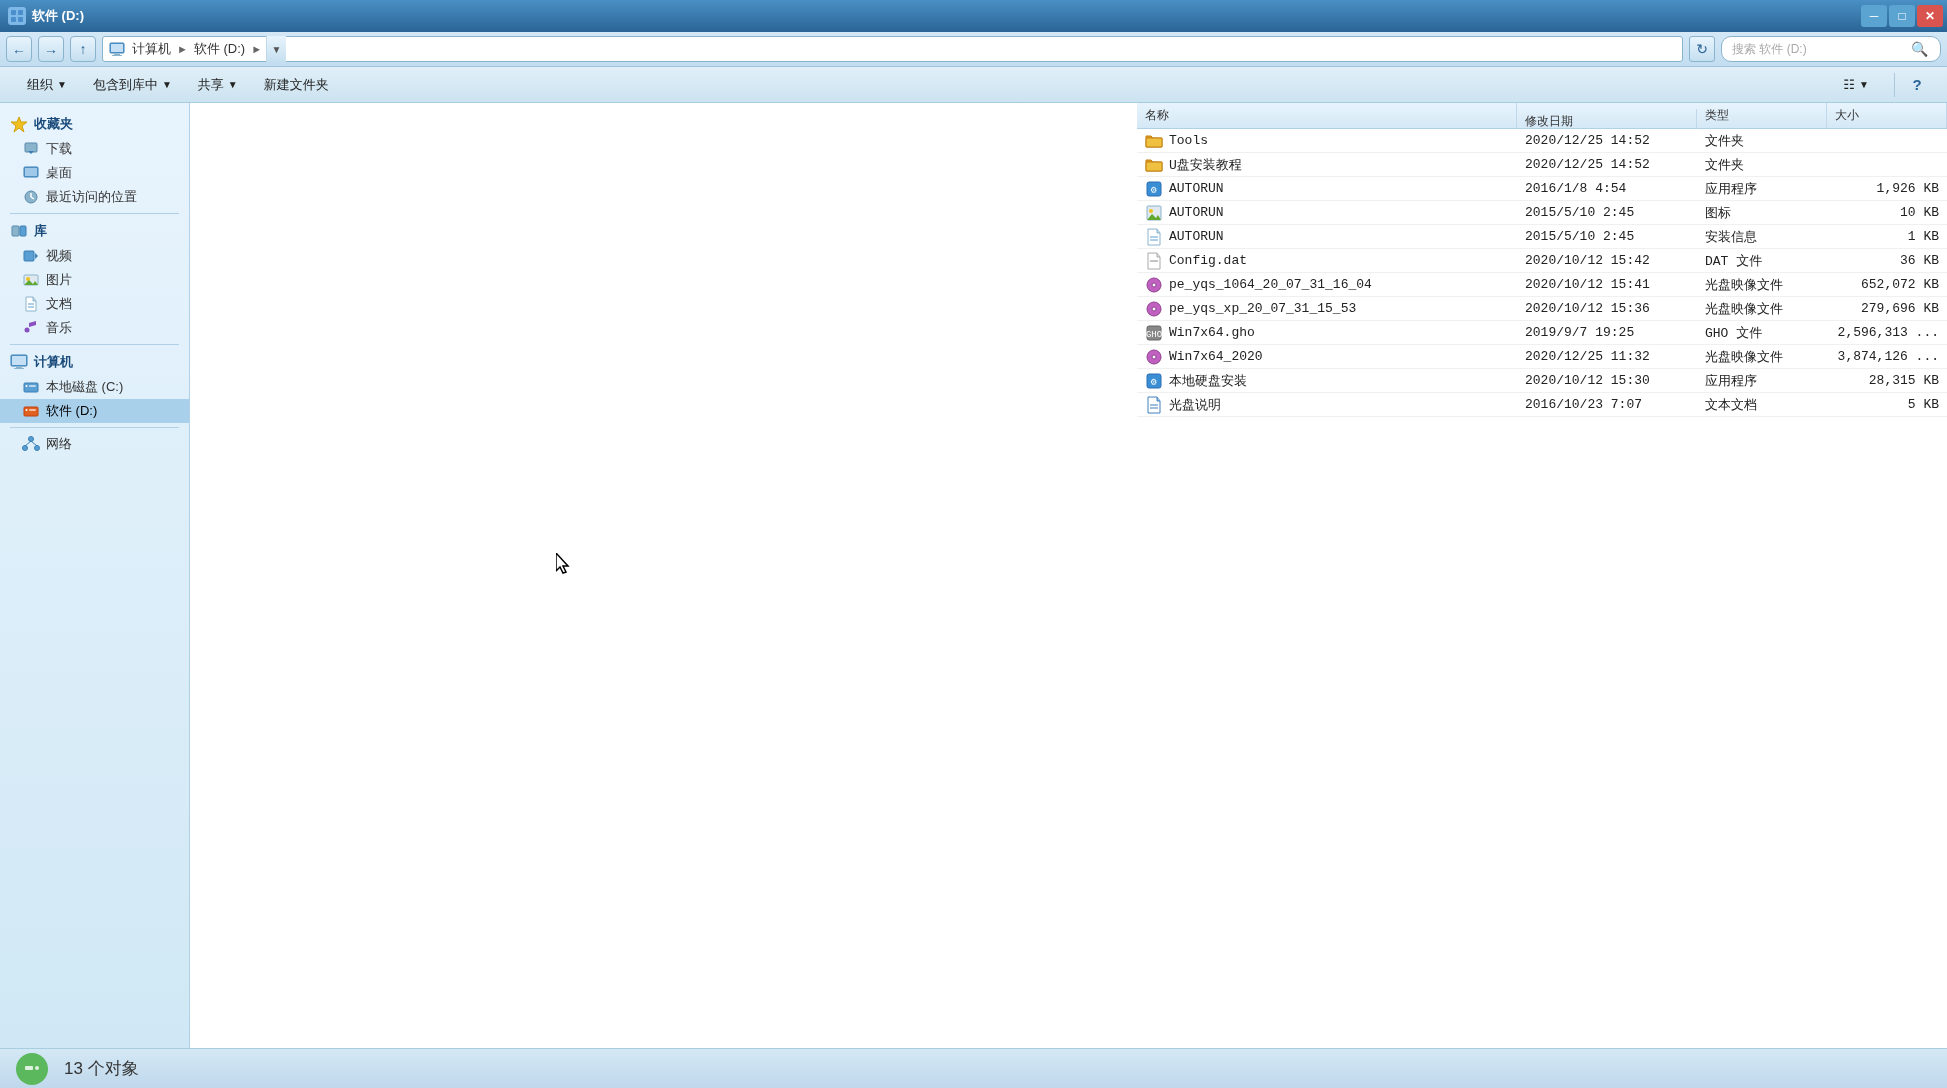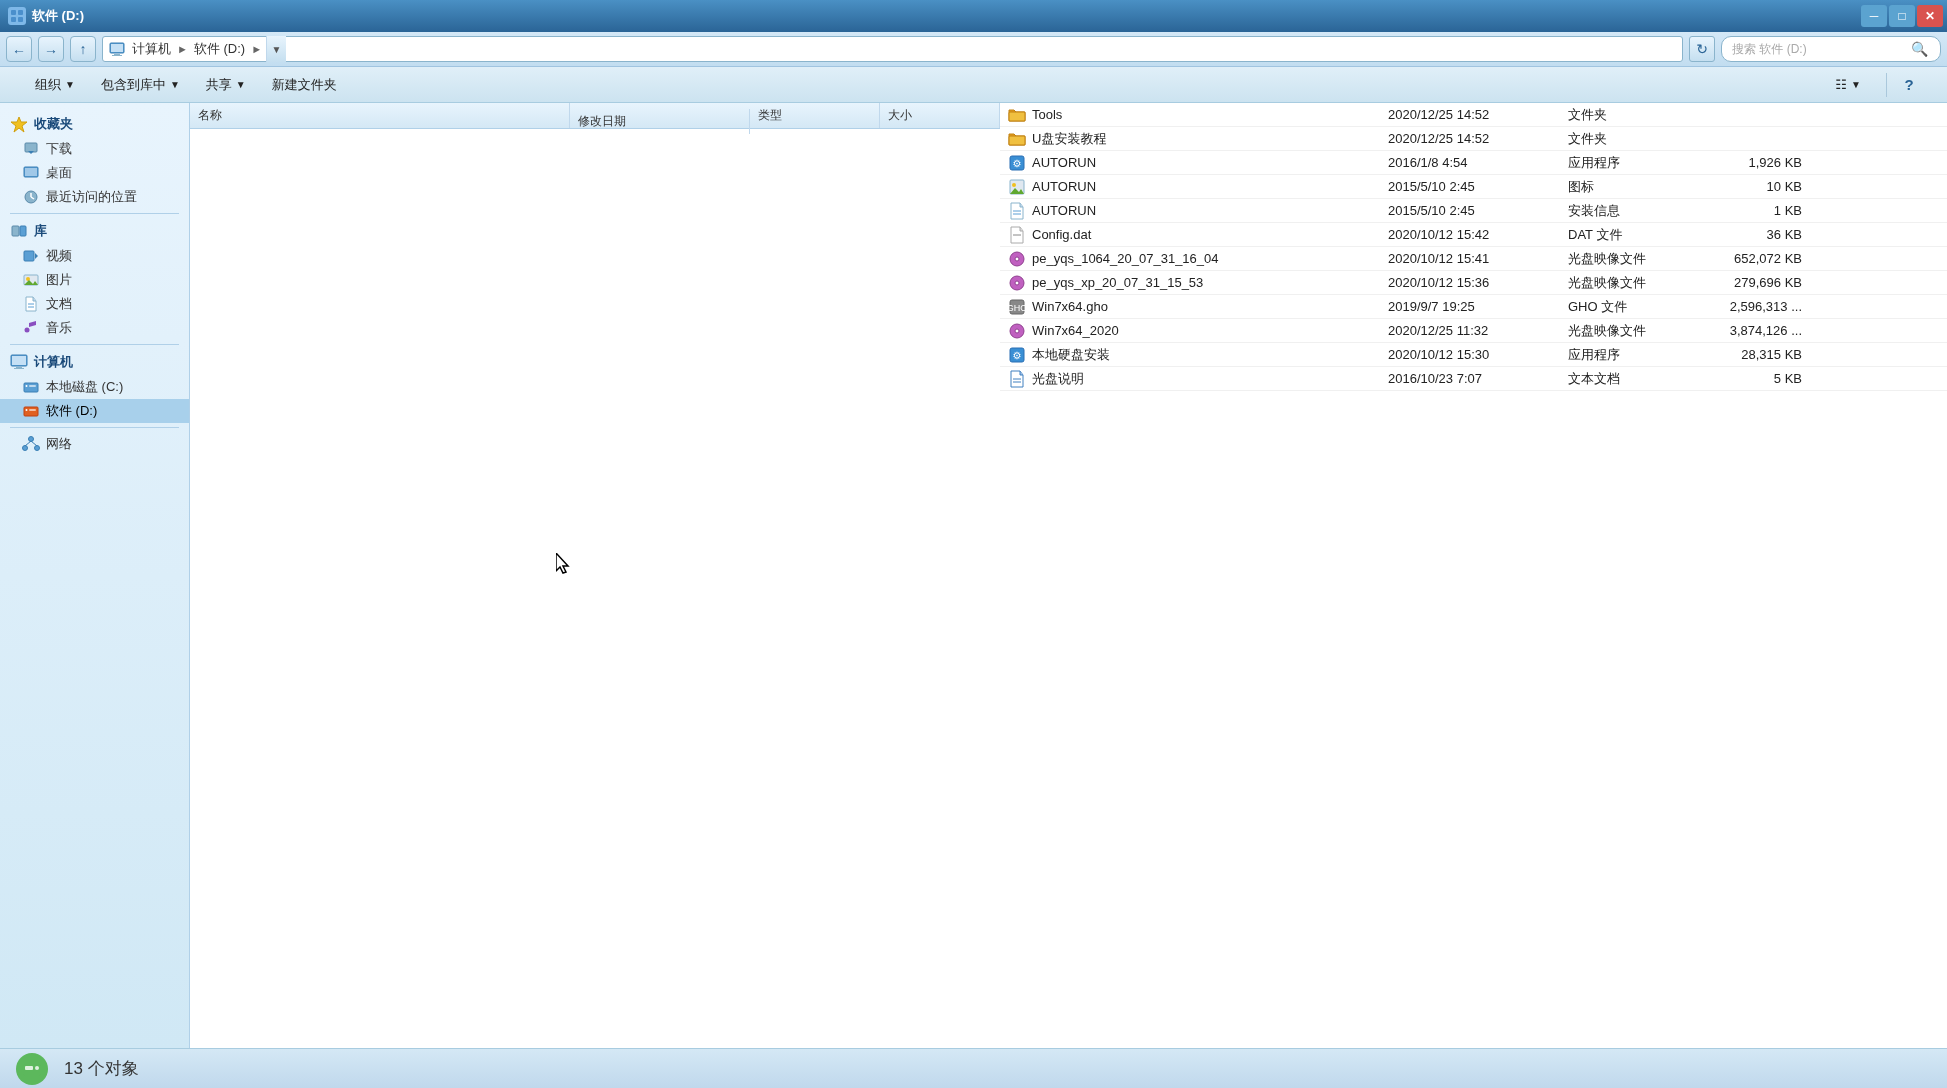--- a/index.html
+++ b/index.html
@@ -136,21 +136,21 @@
       color: #555; font-size: 14px;
     }
 
     
     .toolbar {
       background: linear-gradient(to bottom, #e0eff8, #cce3f0);
       border-bottom: 1px solid #a8cce0;
       height: 36px;
       display: flex;
       align-items: center;
-      padding: 0 24px;
+      padding: 0 16px;
       gap: 4px;
       flex-shrink: 0;
     }
     .tool-btn {
       height: 28px;
       padding: 0 10px;
       border: 1px solid transparent;
       background: transparent;
       border-radius: 3px;
       cursor: pointer;
@@ -209,22 +209,23 @@
     }
     .sidebar-divider {
       height: 1px; background: #b0d0e8;
       margin: 4px 10px;
     }
 
     
     .file-list-area {
       flex: 1;
       display: flex;
-      flex-direction: row;
+      flex-direction: column;
       overflow: hidden;
+      align-items: flex-end;
     }
     .column-headers {
       display: flex;
       background: linear-gradient(to bottom, #e8f4fd, #d4e8f5);
       border-bottom: 1px solid #b0d0e8;
       height: 26px;
       align-items: center;
       flex-shrink: 0;
     }
     .col-header {
@@ -256,21 +257,21 @@
     .file-row.selected {
       background: #b8d8f0;
     }
     .file-cell {
       padding: 0 8px;
       font-size: 13px;
       color: #222;
       white-space: nowrap;
       overflow: hidden;
       text-overflow: ellipsis;
-      height: 100%; display: flex; align-items: center;
+      height: 100%; display: flex; align-items: center; font-family: Liberation Mono, monospace;
     }
     .file-cell.name { width: 380px; flex-shrink: 0; gap: 6px; }
     .file-cell.date { width: 180px; flex-shrink: 0; }
     .file-cell.type { width: 130px; flex-shrink: 0; }
     .file-cell.size { width: 120px; flex-shrink: 0; text-align: right; justify-content: flex-end; }
 
     .file-icon {
       width: 18px; height: 18px;
       display: flex; align-items: center; justify-content: center;
       flex-shrink: 0;

